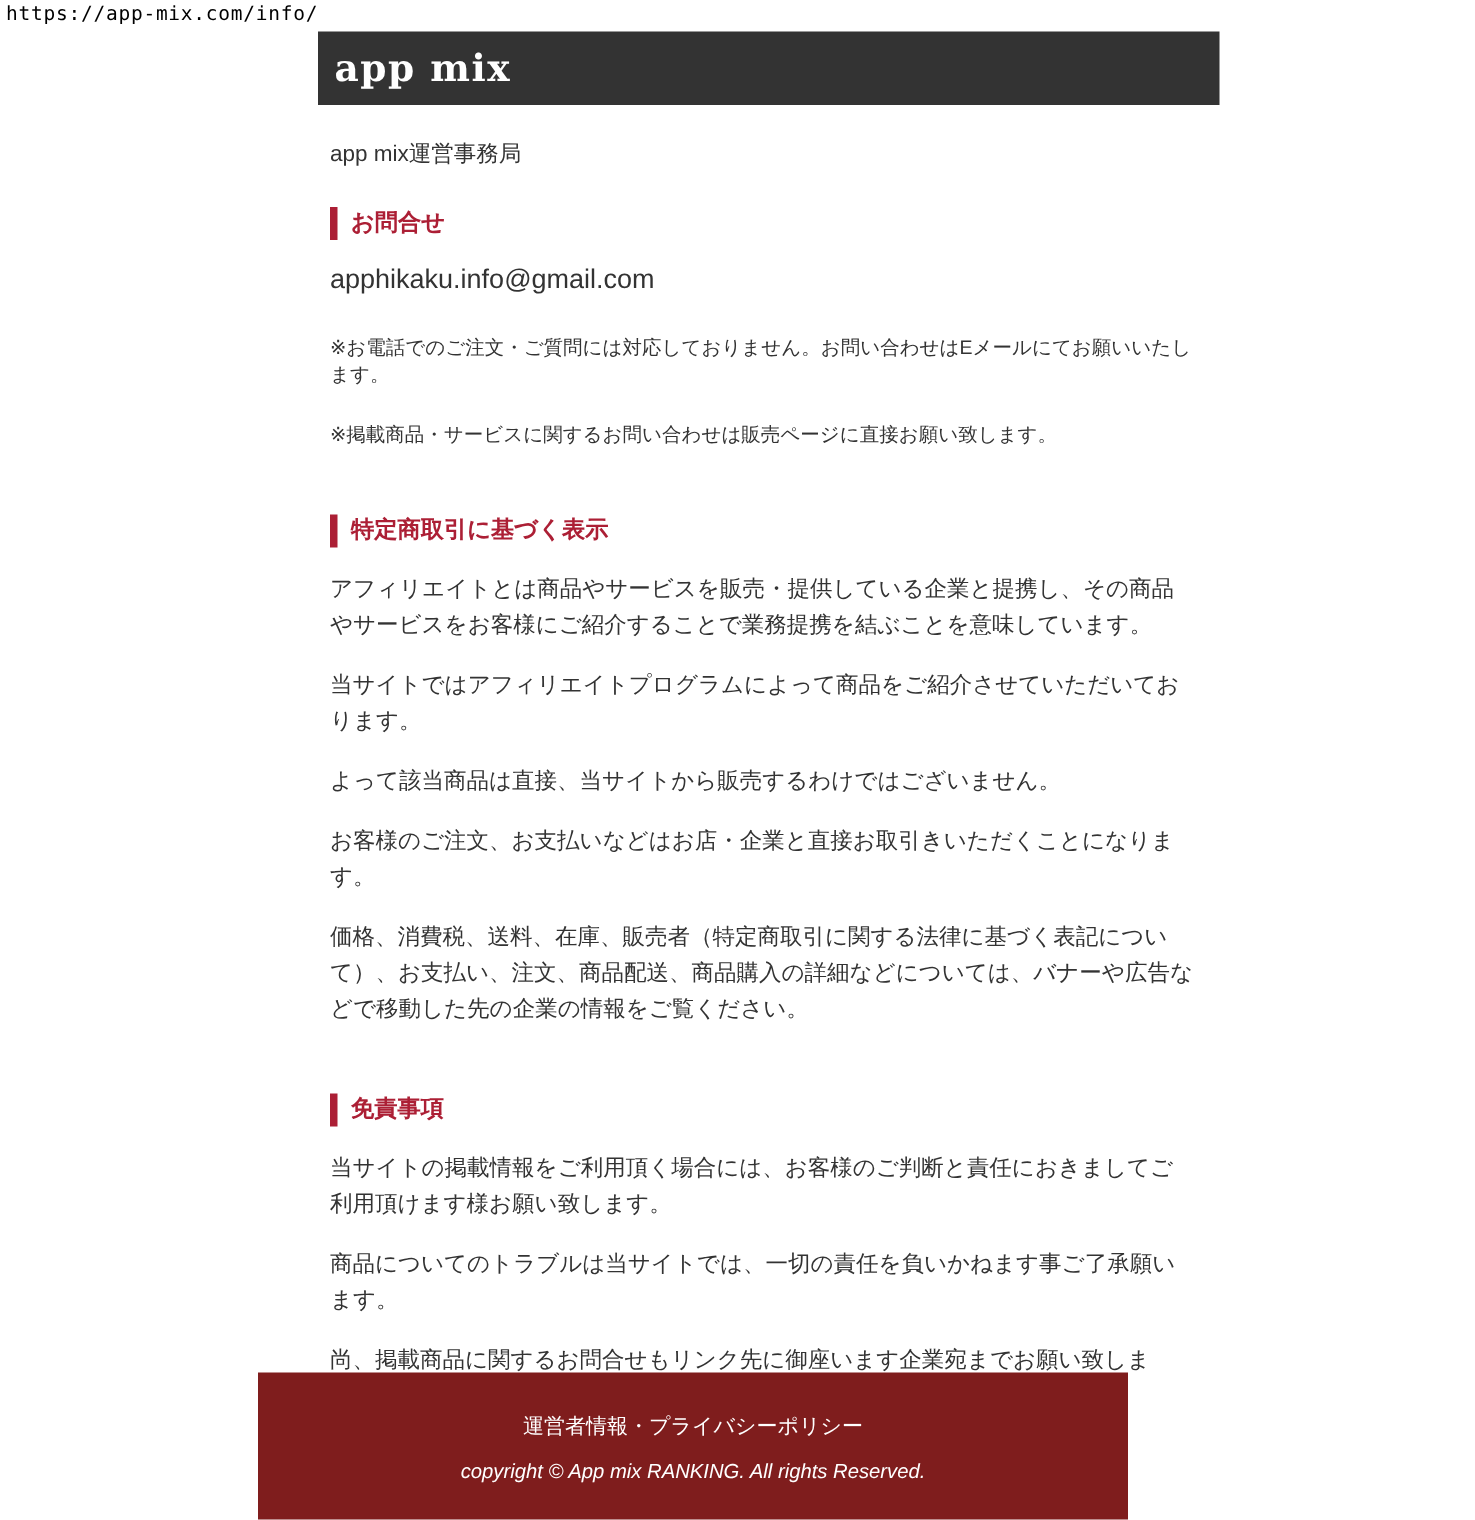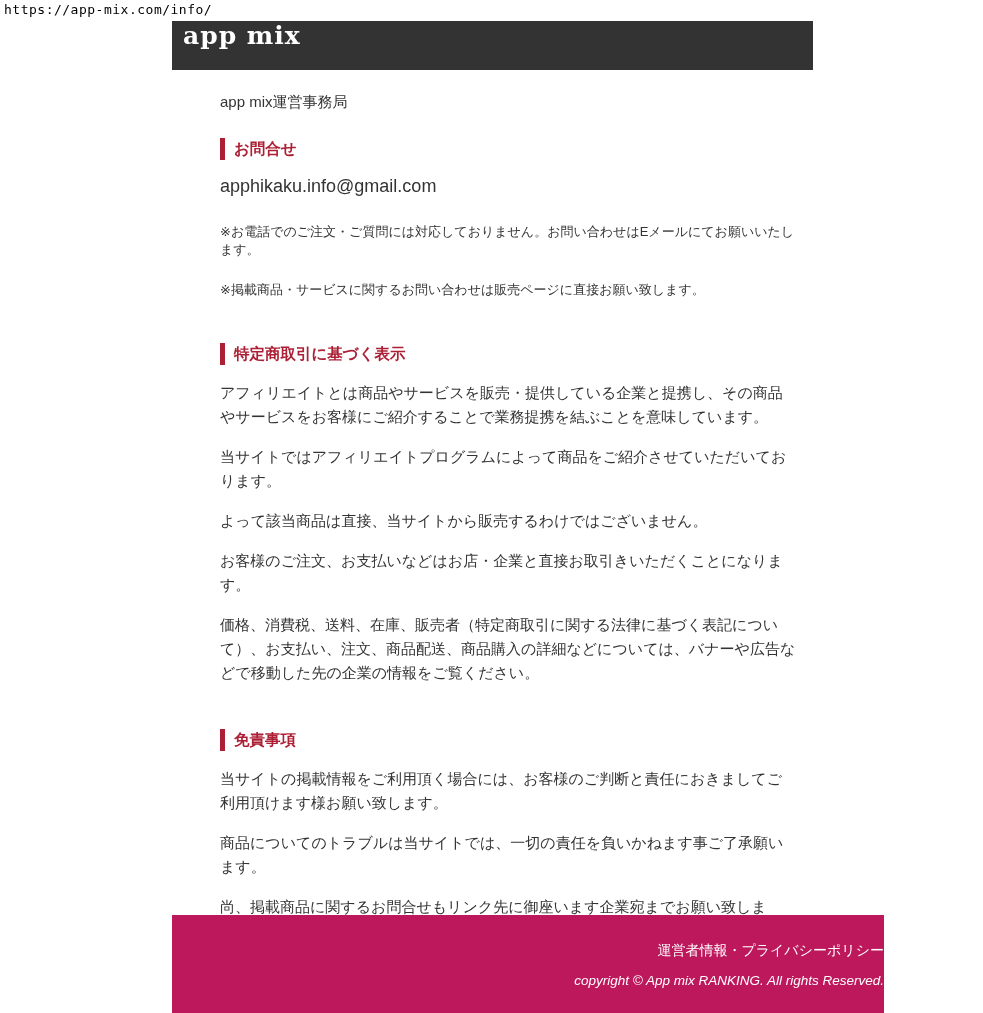--- a/index.html
+++ b/index.html
@@ -27,20 +27,22 @@
   .content-col {
     position: absolute;
     left: 172px;
     top: 21px;
     width: 641px;
   }
   .site-header {
     background: #333333;
     height: 49px;
     display: flex;
+    align-items: center;
+    margin-left: 40px;
   }
   .site-logo {
     margin: 0 0 0 11px;
     color: #ffffff;
     font-family: "DejaVu Serif", "Liberation Serif", serif;
     font-weight: bold;
     font-size: 25px;
     letter-spacing: 1px;
   }
   main.doc {
@@ -74,25 +76,25 @@
   }
   p.body-text {
     font-size: 15px;
     line-height: 24px;
     margin: 16px 0;
   }
   footer.site-footer {
     position: absolute;
     left: 172px;
     top: 915px;
-    width: 712px;
+    width: 580px;
     height: 98px;
-    background: #be185d;
+    background: #7f1d1d;
     color: #ffffff;
-    text-align: right;
+    text-align: center;
   }
   .footer-link {
     display: inline-block;
     margin-top: 27px;
     font-size: 14px;
     color: #ffffff;
     text-decoration: none;
     cursor: pointer;
   }
   .footer-copy {

